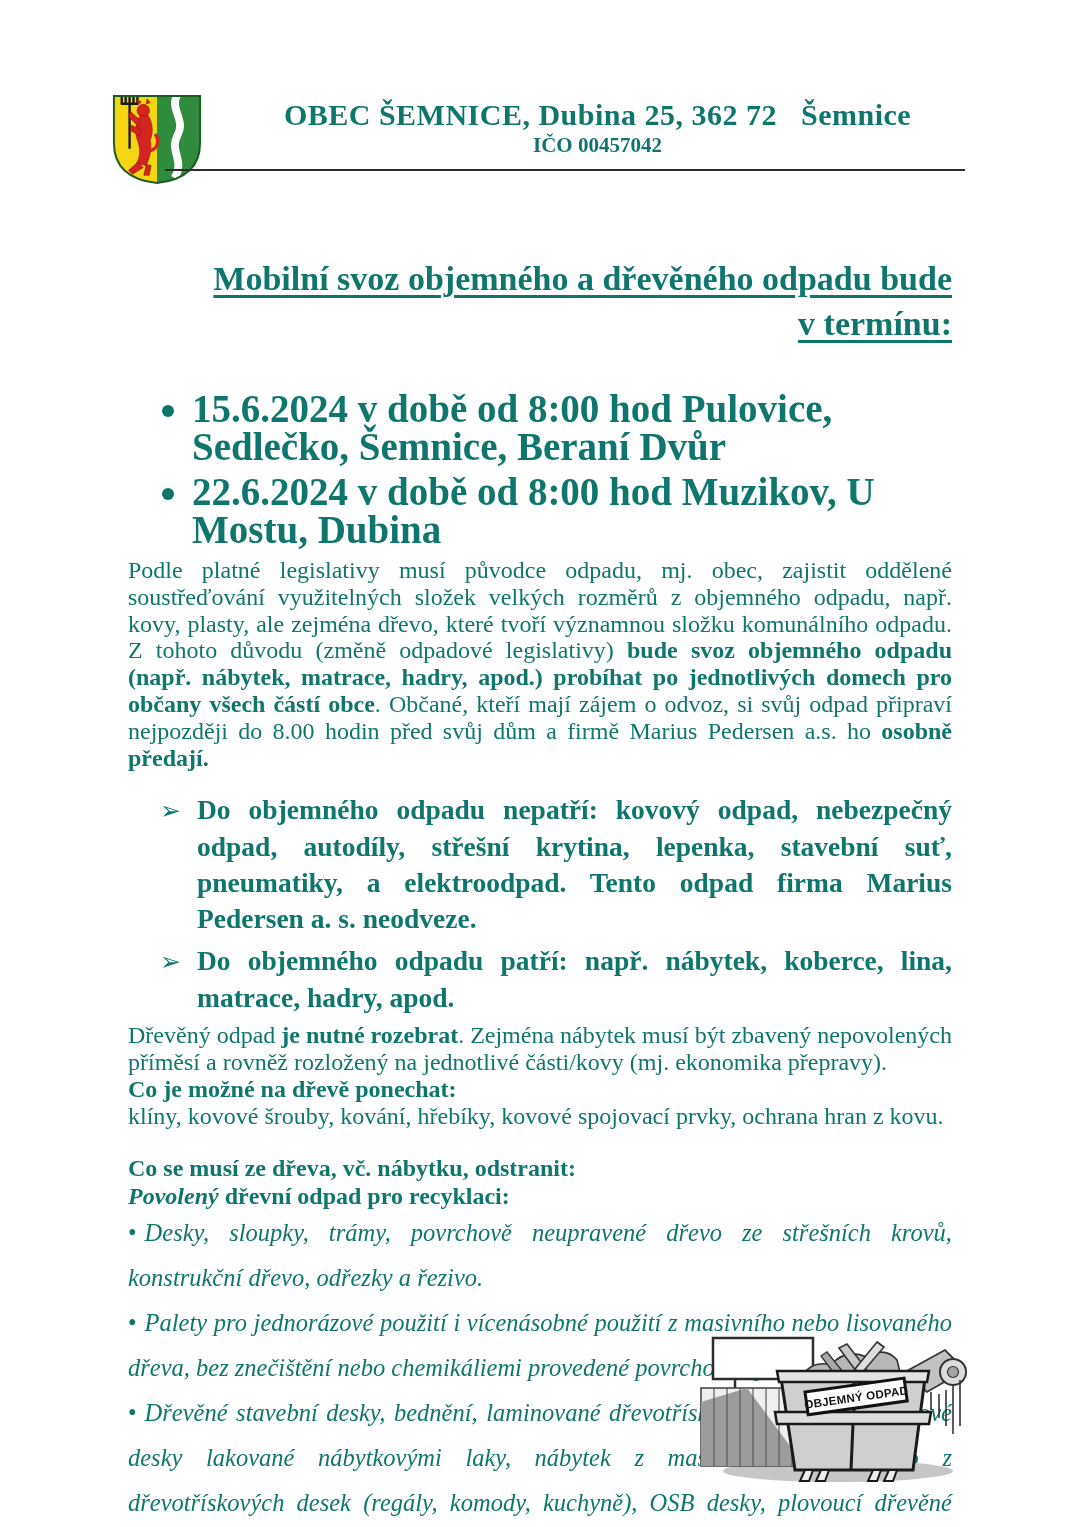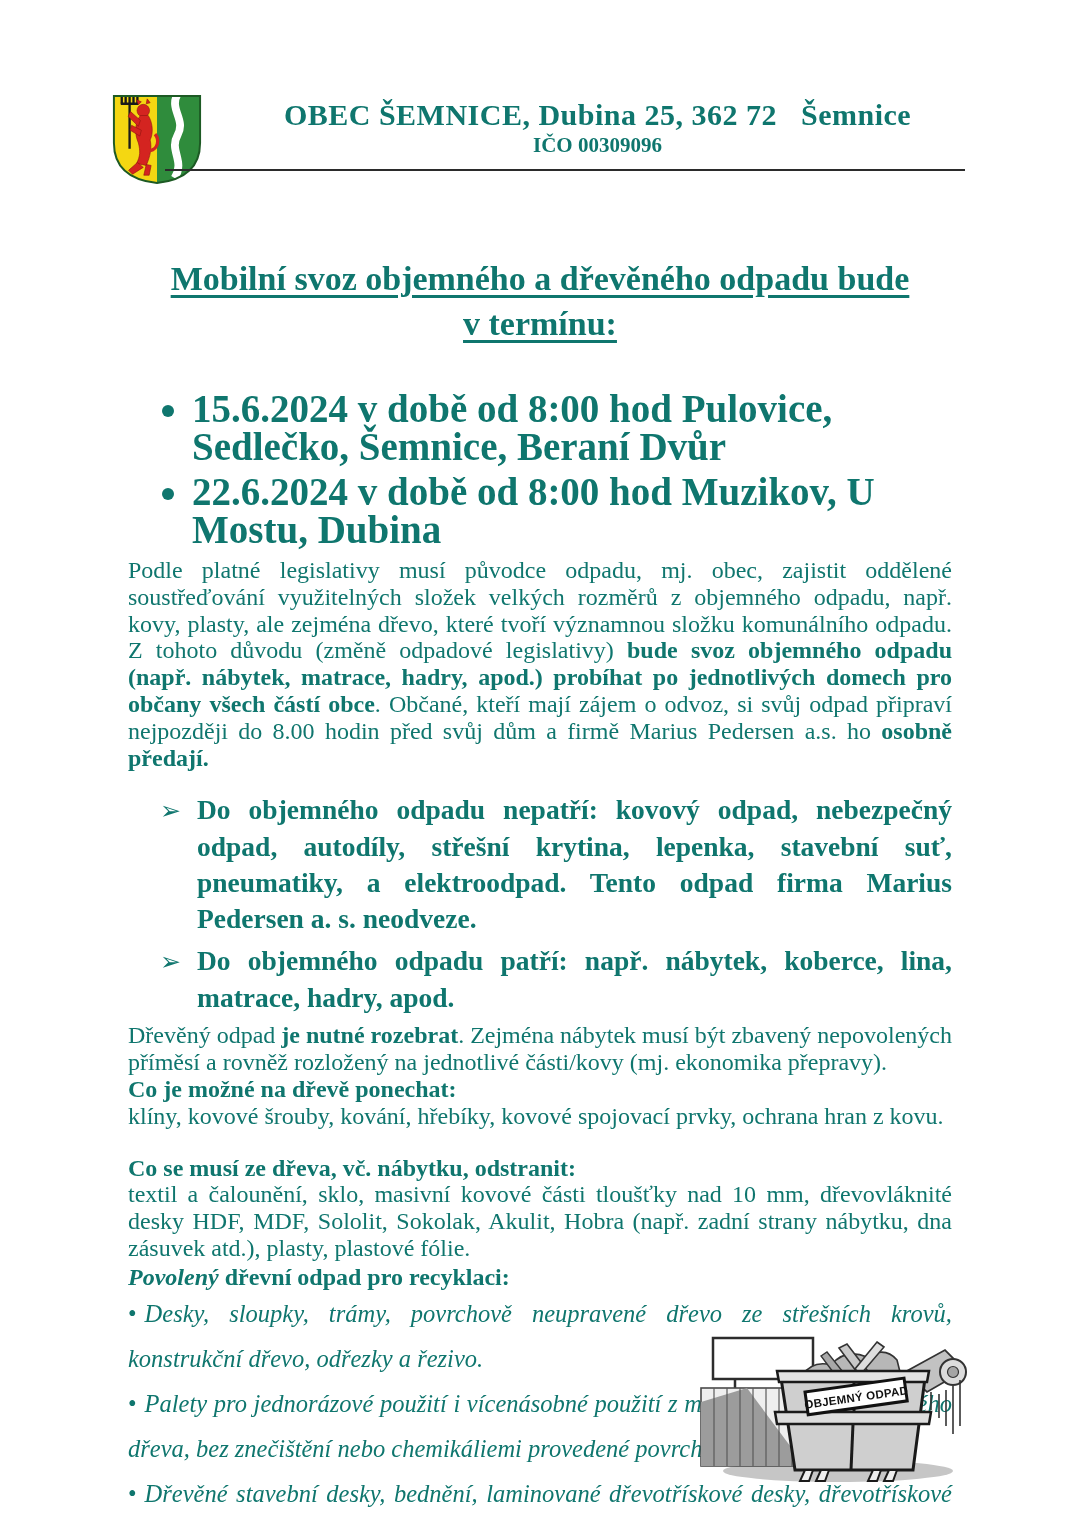--- a/index.html
+++ b/index.html
@@ -14,21 +14,21 @@
   }
   
   .header { position:relative; height:176px; }
   .coa { position:absolute; left:106px; top:92px; width:102px; height:94px; }
   .header-text { position:absolute; left:225px; right:110px; top:98px; text-align:center; }
   .org-line { font-size:30px; font-weight:bold; letter-spacing:.5px; line-height:34px; }
   .ico-line { font-size:21px; font-weight:bold; line-height:26px; }
   .header-rule { position:absolute; left:165px; width:800px; top:169px; border-top:2px solid #2b2b2b; }
   
   .content { padding:0 128px; }
-  .doc-title { margin:80px 0 0 0; text-align:center; font-size:34px; font-weight:bold; line-height:45px; }
+  .doc-title { margin:80px 0 0 0; text-align:right; font-size:34px; font-weight:bold; line-height:45px; }
   .doc-title span { text-decoration:underline; text-decoration-thickness:2.5px; text-underline-offset:5px; }
   .date-list { margin:44px 0 8px 0; padding-left:64px; font-size:39px; font-weight:bold; line-height:38px; }
   .date-list li { margin-bottom:7px; }
   p.body { font-size:24px; line-height:26.8px; margin:0; }
   .just { text-align:justify; }
   .intro { margin-top:27px; }
   .arrow-list { margin-top:21px; }
   .arrow-item { font-size:27.5px; font-weight:bold; line-height:36px; text-align:justify;
                 padding-left:69px; text-indent:-37px; margin:0 0 6px 0; }
   .arrow-glyph { display:inline-block; width:37px; text-indent:0; font-weight:normal; font-size:25px; }
@@ -80,21 +80,21 @@
           <path d="M30,72 L21,80 L25,84 L36,77 Z"></path>
           <path d="M39,74 L36.5,85 L42,85 L44,75 Z"></path>
           <path d="M43,60 C51,58 53,49 48,43" fill="none" stroke="#d42420" stroke-width="3.4"></path>
         </g>
       </g>
       <path d="M6,4 H94 V52 C94,78 76,90 50,93 C24,90 6,78 6,52 Z" fill="none" stroke="#1d5a24" stroke-width="2"></path>
     </svg>
 
     <div class="header-text">
       <div class="org-line">OBEC ŠEMNICE, Dubina 25, 362 72&nbsp;&nbsp; Šemnice</div>
-      <div class="ico-line">IČO 00309096</div>
+      <div class="ico-line">IČO 00457042</div>
     </div>
     <div class="header-rule"></div>
   </div>
 
   <div class="content">
 
     <h1 class="doc-title">
       <span>Mobilní svoz objemného a dřevěného odpadu bude</span><br>
       <span>v termínu:</span>
     </h1>
@@ -110,21 +110,20 @@
       <p class="arrow-item"><span class="arrow-glyph">➢</span><span>Do objemného odpadu nepatří: kovový odpad, nebezpečný odpad, autodíly, střešní krytina, lepenka, stavební suť, pneumatiky, a elektroodpad. Tento odpad firma Marius Pedersen a. s. neodveze.</span></p>
       <p class="arrow-item"><span class="arrow-glyph">➢</span><span>Do objemného odpadu patří: např. nábytek, koberce, lina, matrace, hadry, apod.</span></p>
     </div>
 
     <p class="body just wood"><span>Dřevěný odpad </span><b>je nutné rozebrat</b><span>. Zejména nábytek musí být zbavený nepovolených příměsí a rovněž rozložený na jednotlivé části/kovy (mj. ekonomika přepravy).</span></p>
 
     <p class="sec-head keep-head">Co je možné na dřevě ponechat:</p>
     <p class="body">klíny, kovové šrouby, kování, hřebíky, kovové spojovací prvky, ochrana hran z kovu.</p>
 
     <p class="sec-head remove-head">Co se musí ze dřeva, vč. nábytku, odstranit:</p>
-    <p class="body just">textil a čalounění, sklo, masivní kovové části tloušťky nad 10 mm, dřevovláknité desky HDF, MDF, Sololit, Sokolak, Akulit, Hobra (např. zadní strany nábytku, dna zásuvek atd.), plasty, plastové fólie.</p>
 
     <p class="sec-head allowed-head"><span class="lead-italic">Povolený</span><span> dřevní odpad pro recyklaci:</span></p>
 
     <div>
       <p class="allowed-item"><span class="bullet-glyph">•</span><span>Desky, sloupky, trámy, povrchově neupravené dřevo ze střešních krovů, konstrukční dřevo, odřezky a řezivo.</span></p>
       <p class="allowed-item"><span class="bullet-glyph">•</span><span>Palety pro jednorázové použití i vícenásobné použití z masivního nebo lisovaného dřeva, bez znečištění nebo chemikáliemi provedené povrchové úpravy.</span></p>
       <p class="allowed-item"><span class="bullet-glyph">•</span><span>Dřevěné stavební desky, bednění, laminované dřevotřískové desky, dřevotřískové desky lakované nábytkovými laky, nábytek z masivního dřeva nebo z dřevotřískových desek (regály, komody, kuchyně), OSB desky, plovoucí dřevěné podlahy z masivního dřeva, přepravky, bedničky od ovoce, povrchově neupravené a čisté.</span></p>
     </div>
   </div>
 

